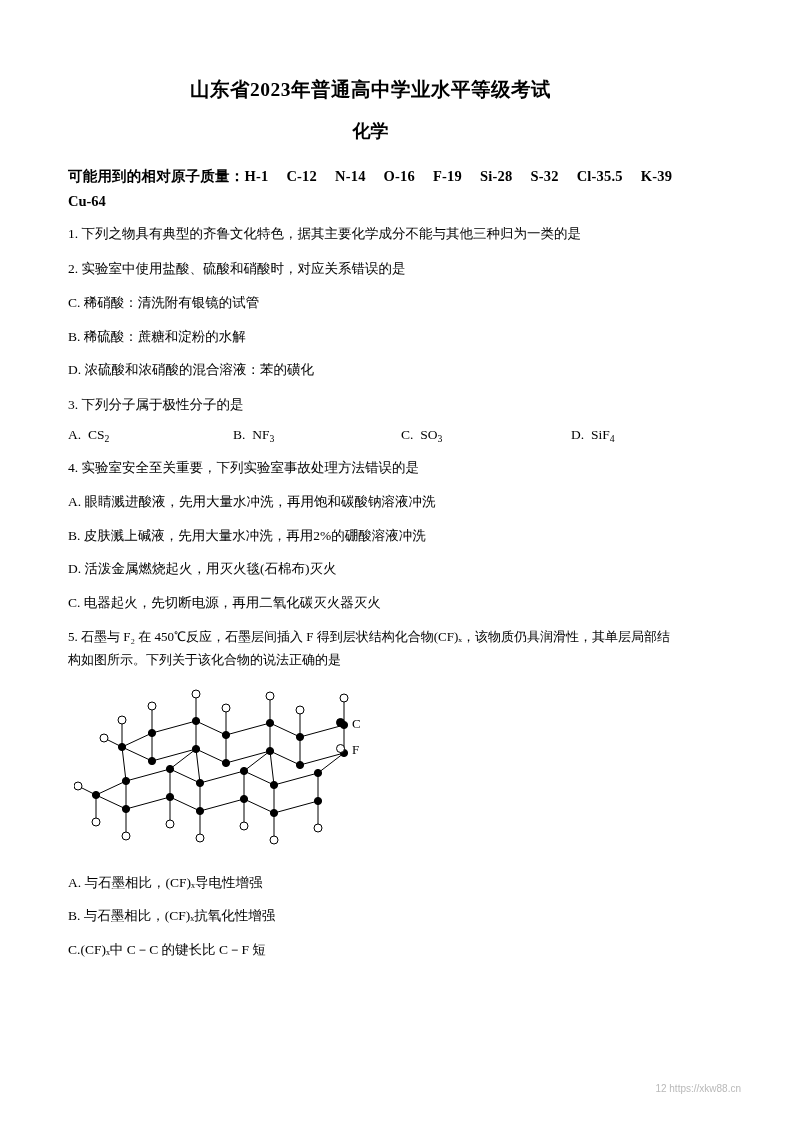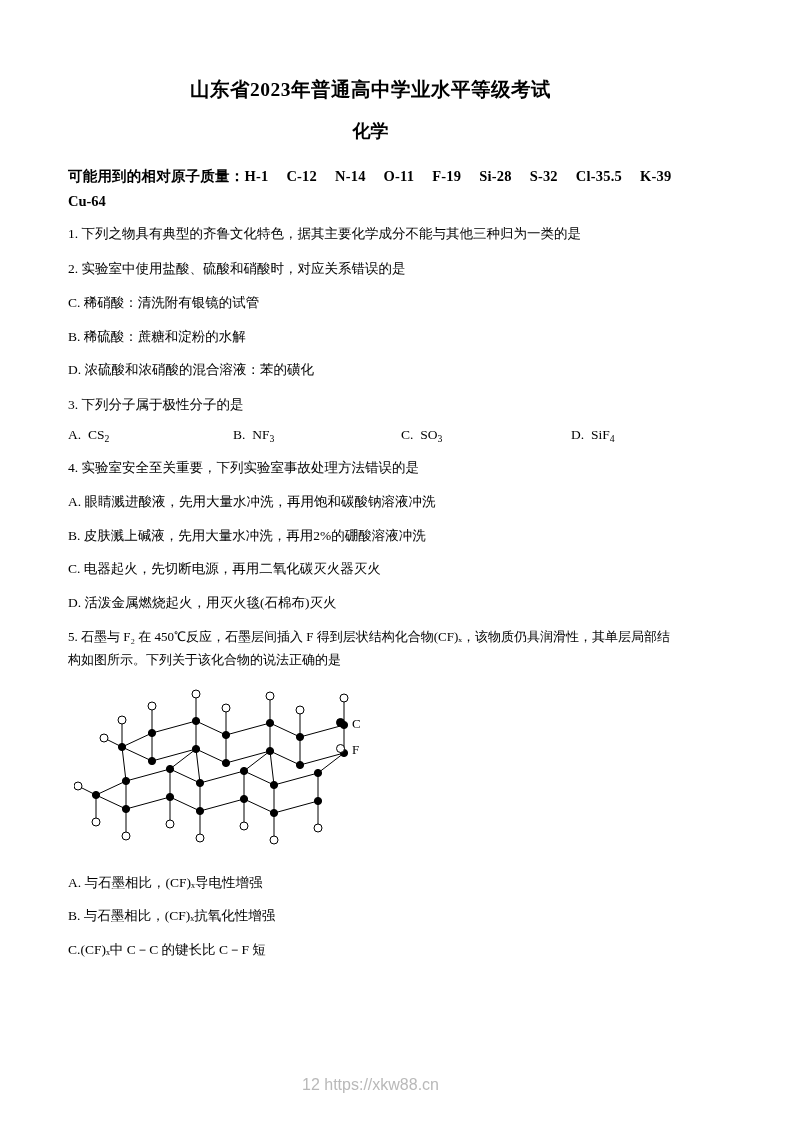--- a/index.html
+++ b/index.html
@@ -117,36 +117,36 @@
     border-radius: 50%;
     background: #000;
     margin-right: 7px;
     vertical-align: 1px;
   }
   .footer {
     position: absolute;
     left: 0;
     right: 0;
     bottom: 28px;
-    text-align: center;
-    font-size: 16px;
+    text-align: right;
+    font-size: 10px;
     color: #b9b9b9;
     font-family: "Liberation Sans", sans-serif;
   }
 </style>
 </head>
 <body>
 
 <div class="page">
 
   <div class="title-main">山东省2023年普通高中学业水平等级考试</div>
   <div class="title-sub">化学</div>
 
   <div class="atomic-line">
-    <span>可能用到的相对原子质量：</span><span>H-1</span><span class="sp"></span><span>C-12</span><span class="sp"></span><span>N-14</span><span class="sp"></span><span>O-11</span><span class="sp"></span><span>F-19</span><span class="sp"></span><span>Si-28</span><span class="sp"></span><span>S-32</span><span class="sp"></span><span>Cl-35.5</span><span class="sp"></span><span>K-39</span>
+    <span>可能用到的相对原子质量：</span><span>H-1</span><span class="sp"></span><span>C-12</span><span class="sp"></span><span>N-14</span><span class="sp"></span><span>O-16</span><span class="sp"></span><span>F-19</span><span class="sp"></span><span>Si-28</span><span class="sp"></span><span>S-32</span><span class="sp"></span><span>Cl-35.5</span><span class="sp"></span><span>K-39</span>
   </div>
   <div class="atomic-line2">Cu-64</div>
 
 
   <div class="q">
     <span>1.</span>
     <span>下列之物具有典型的齐鲁文化特色，据其主要化学成分不能与其他三种归为一类的是</span>
   </div>
 
   <div class="q">
@@ -198,26 +198,26 @@
   <div class="opts-col">
     <div class="opt">
       <span>A.</span>
       <span>眼睛溅进酸液，先用大量水冲洗，再用饱和碳酸钠溶液冲洗</span>
     </div>
     <div class="opt">
       <span>B.</span>
       <span>皮肤溅上碱液，先用大量水冲洗，再用2%的硼酸溶液冲洗</span>
     </div>
     <div class="opt">
+      <span>D.</span>
+      <span>活泼金属燃烧起火，用灭火毯(石棉布)灭火</span>
+    </div>
+    <div class="opt">
       <span>C.</span>
       <span>电器起火，先切断电源，再用二氧化碳灭火器灭火</span>
-    </div>
-    <div class="opt">
-      <span>D.</span>
-      <span>活泼金属燃烧起火，用灭火毯(石棉布)灭火</span>
     </div>
   </div>
 
   <div class="q q-stem">
     <span>5.</span>
     <span>石墨与 F₂ 在 450℃反应，石墨层间插入 F 得到层状结构化合物(CF)ₓ，该物质仍具润滑性，其单层局部结</span><br>
     <span>构如图所示。下列关于该化合物的说法正确的是</span>
   </div>
 
   <div class="figure-wrap">

